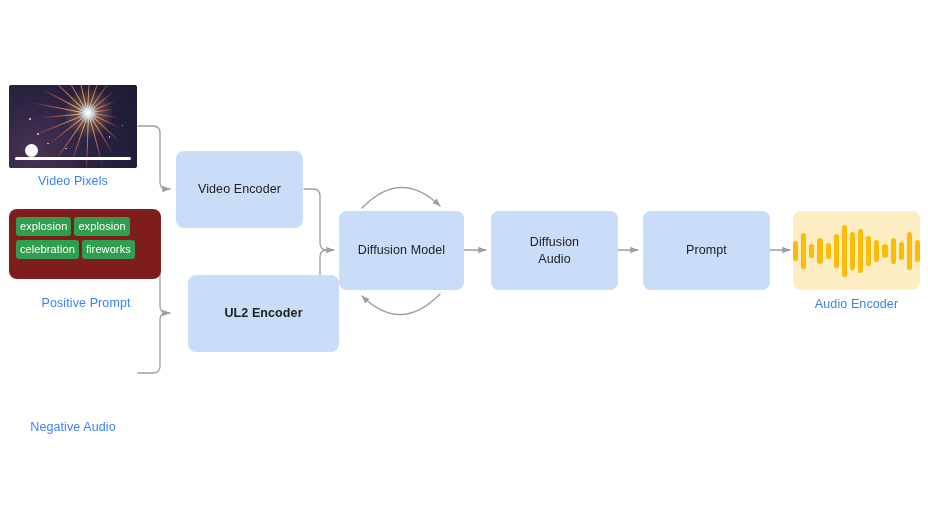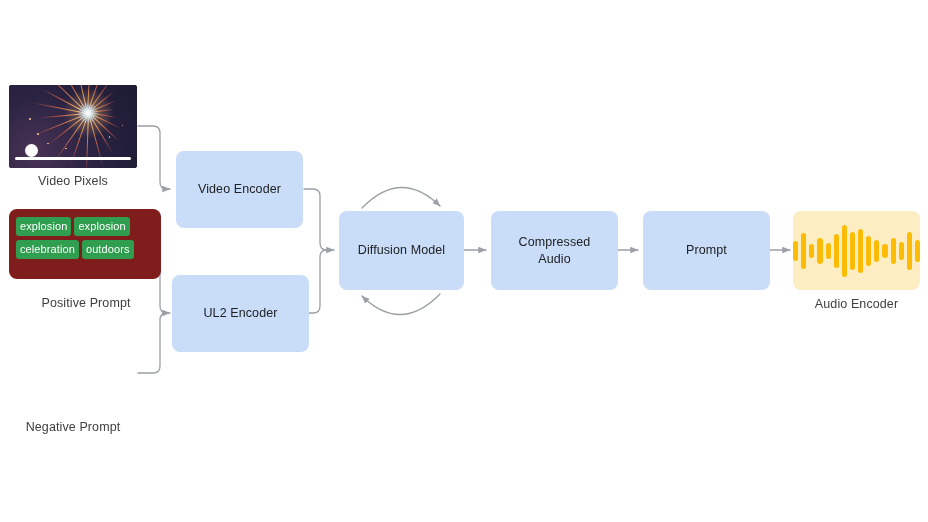--- a/index.html
+++ b/index.html
@@ -51,21 +51,21 @@
     letter-spacing: 0.1px;
   }
 
   .node.blue { background: #c9dcf8; }
   .node.yellow { background: #fceec2; }
 
   
   .caption {
     position: absolute;
     font-size: 12.5px;
-    color: #404040;
+    color: #3b82f6;
     text-align: center;
     letter-spacing: 0.1px;
     white-space: nowrap;
   }
 
   
   #video-pixels {
     position: absolute;
     left: 9px;
     top: 85px;
@@ -268,41 +268,41 @@
       <div id="video-scrubber-knob" style="left: calc(12% - 4px);"></div>
     </div>
   </div>
   <div class="caption" style="left:9px; top:174px; width:128px;">Video Pixels</div>
 
   <div id="positive-prompt-box" class="prompt-box">
     <div class="chip-row">
       <span class="chip green">explosion</span>
       <span class="chip green">explosion</span>
       <span class="chip green">celebration</span>
-      <span class="chip green">outdoors</span>
+      <span class="chip green">fireworks</span>
     </div>
   </div>
   <div class="caption" style="left:22px; top:296px; width:128px;">Positive Prompt</div>
 
-  <div class="caption" style="left:9px; top:420px; width:128px;">Negative Prompt</div>
+  <div class="caption" style="left:9px; top:420px; width:128px;">Negative Audio</div>
 
   <div class="node blue" style="left:176px; top:151px; width:127px; height:77px;">
     <span class="node-label">Video Encoder</span>
   </div>
 
-  <div class="node blue" style="left:172px; top:275px; width:137px; height:77px;">
+  <div class="node blue" style="left:188px; top:275px; width:151px; height:77px;font-weight:bold;">
     <span class="node-label">UL2 Encoder</span>
   </div>
 
   <div class="node blue" style="left:339px; top:211px; width:125px; height:79px;">
     <span class="node-label">Diffusion Model</span>
   </div>
 
   <div class="node blue" style="left:491px; top:211px; width:127px; height:79px;">
-    <span class="node-label" style="max-width:84px;">Compressed Audio</span>
+    <span class="node-label" style="max-width:84px;">Diffusion Audio</span>
   </div>
 
   <div class="node blue" style="left:643px; top:211px; width:127px; height:79px;">
     <span class="node-label">Prompt</span>
   </div>
 
   <div class="node yellow" style="left:793px; top:211px; width:127px; height:79px;">
     <div id="audio-waveform-bars">
         <div class="wave-bar" style="height: 20px; background: rgb(252, 188, 5);"></div>
         <div class="wave-bar" style="height: 36px; background: rgb(252, 188, 5);"></div>

